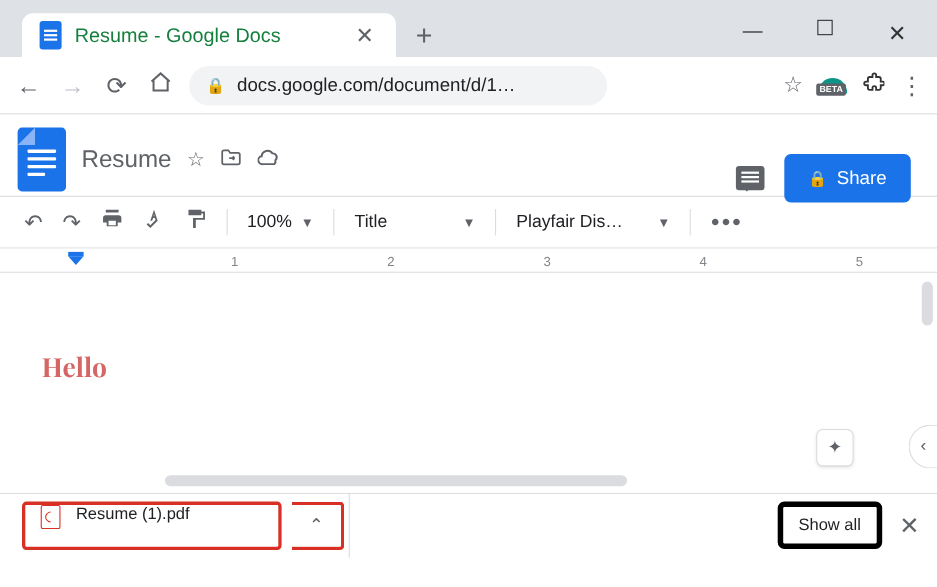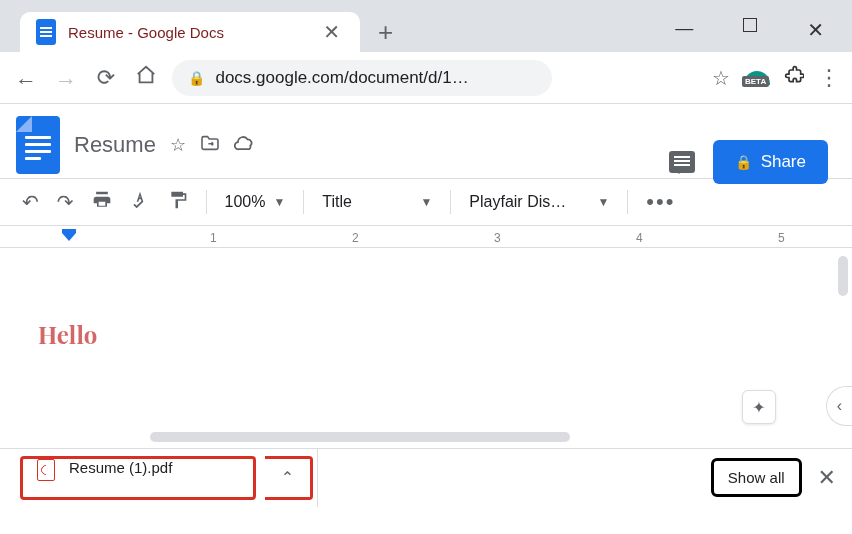--- a/index.html
+++ b/index.html
@@ -7,21 +7,21 @@
   
   .window-controls { position: absolute; top: 18px; right: 28px; display: flex; gap: 50px; z-index: 100; }
   .wc { font-size: 18px; color: #333; cursor: pointer; }
   .wc.sq { width: 14px; height: 14px; border: 1.5px solid #333; display: inline-block; }
   .wc.x { font-size: 20px; }
   
   .tab-strip { display: flex; align-items: center; height: 52px; padding-left: 20px; padding-top: 12px; background: #dee1e6; }
   .tab { display: flex; align-items: center; background: #fff; height: 40px; padding: 0 16px; border-radius: 10px 10px 0 0; width: 340px; }
   .tab-icon { width: 20px; height: 26px; background: #1a73e8; border-radius: 3px; margin-right: 12px; position: relative; }
   .tab-icon::before { content:""; position:absolute; top:8px; left:4px; right:4px; height:2px; background:#fff; box-shadow: 0 4px 0 #fff, 0 8px 0 #fff; }
-  .tab-title { flex: 1; font-size: 15px; color: #7f1d1d; }
+  .tab-title { flex: 1; font-size: 18px; color: #15803d; }
   .tab-close { font-size: 20px; color: #5f6368; padding: 0 4px; cursor: pointer; }
   .newtab { margin-left: 18px; font-size: 26px; color: #5f6368; cursor: pointer; }
   
   .addrbar { display: flex; align-items: center; height: 52px; padding: 0 12px; background: #fff; gap: 12px; border-bottom: 1px solid #dadce0; }
   .nav-btn { font-size: 22px; color: #5f6368; width: 28px; text-align: center; cursor: pointer; }
   .nav-btn.disabled { color: #bdc1c6; }
   .addr-field { flex: 1; display: flex; align-items: center; background: #f1f3f4; border-radius: 20px; height: 36px; padding: 0 16px; max-width: 380px; }
   .lock { font-size: 14px; color: #5f6368; margin-right: 10px; }
   .url { font-size: 17px; color: #202124; }
   .addr-right { display: flex; align-items: center; gap: 14px; margin-left: auto; }
@@ -71,21 +71,21 @@
   .side-sparkle { position:absolute; right:76px; bottom:24px; width:34px; height:34px; background:#fff; border:1px solid #dadce0; border-radius:6px; display:flex; align-items:center; justify-content:center; color:#5f6368; box-shadow:0 1px 3px rgba(0,0,0,0.1); }
   .side-chev { position:absolute; right:0; bottom:22px; width:26px; height:40px; background:#fff; border:1px solid #dadce0; border-right:none; border-radius:20px 0 0 20px; display:flex; align-items:center; justify-content:center; color:#5f6368; }
 
   .dlbar { display:flex; align-items:center; height:58px; border-top:1px solid #dadce0; padding-right:16px; }
   .dl-item { display:flex; align-items:flex-start; height:44px; margin:6px 20px; padding: 0 14px; gap:14px; border:3px solid #d93025; border-radius:4px; width:236px; cursor:pointer; }
   .pdf-icon { width:18px; height:22px; border:1.5px solid #d93025; border-radius:2px; position:relative; }
   .pdf-icon::after { content:""; position:absolute; top:5px; left:3px; width:8px; height:8px; border:1.5px solid #d93025; border-radius:50%; border-top-color:transparent; border-right-color:transparent; transform:rotate(45deg); }
   .dl-name { font-size:15px; color:#202124; flex:1; }
   .dl-caret-box { width:48px; height:44px; margin:6px 0; display:flex; align-items:center; justify-content:center; border-top:3px solid #d93025; border-bottom:3px solid #d93025; border-right:3px solid #d93025; border-radius: 0 4px 4px 0; cursor:pointer; margin-left:-11px; background:#fff; }
   .dl-divider { width:1px; height:58px; background:#dadce0; margin-left:4px; }
-  .showall { margin-left:auto; border:3px solid #000000; border-radius:6px; padding:8px 14px; font-size:15px; color:#202124; cursor:pointer; }
+  .showall { margin-left:auto; border:5px solid #000000; border-radius:6px; padding:8px 14px; font-size:15px; color:#202124; cursor:pointer; }
   .dl-close { font-size:22px; color:#5f6368; margin-left:16px; cursor:pointer; }
 </style>
 </head>
 <body>
 
 <div class="window-controls">
   <span class="wc">—</span>
   <span class="wc sq"></span>
   <span class="wc x">✕</span>
 </div>

